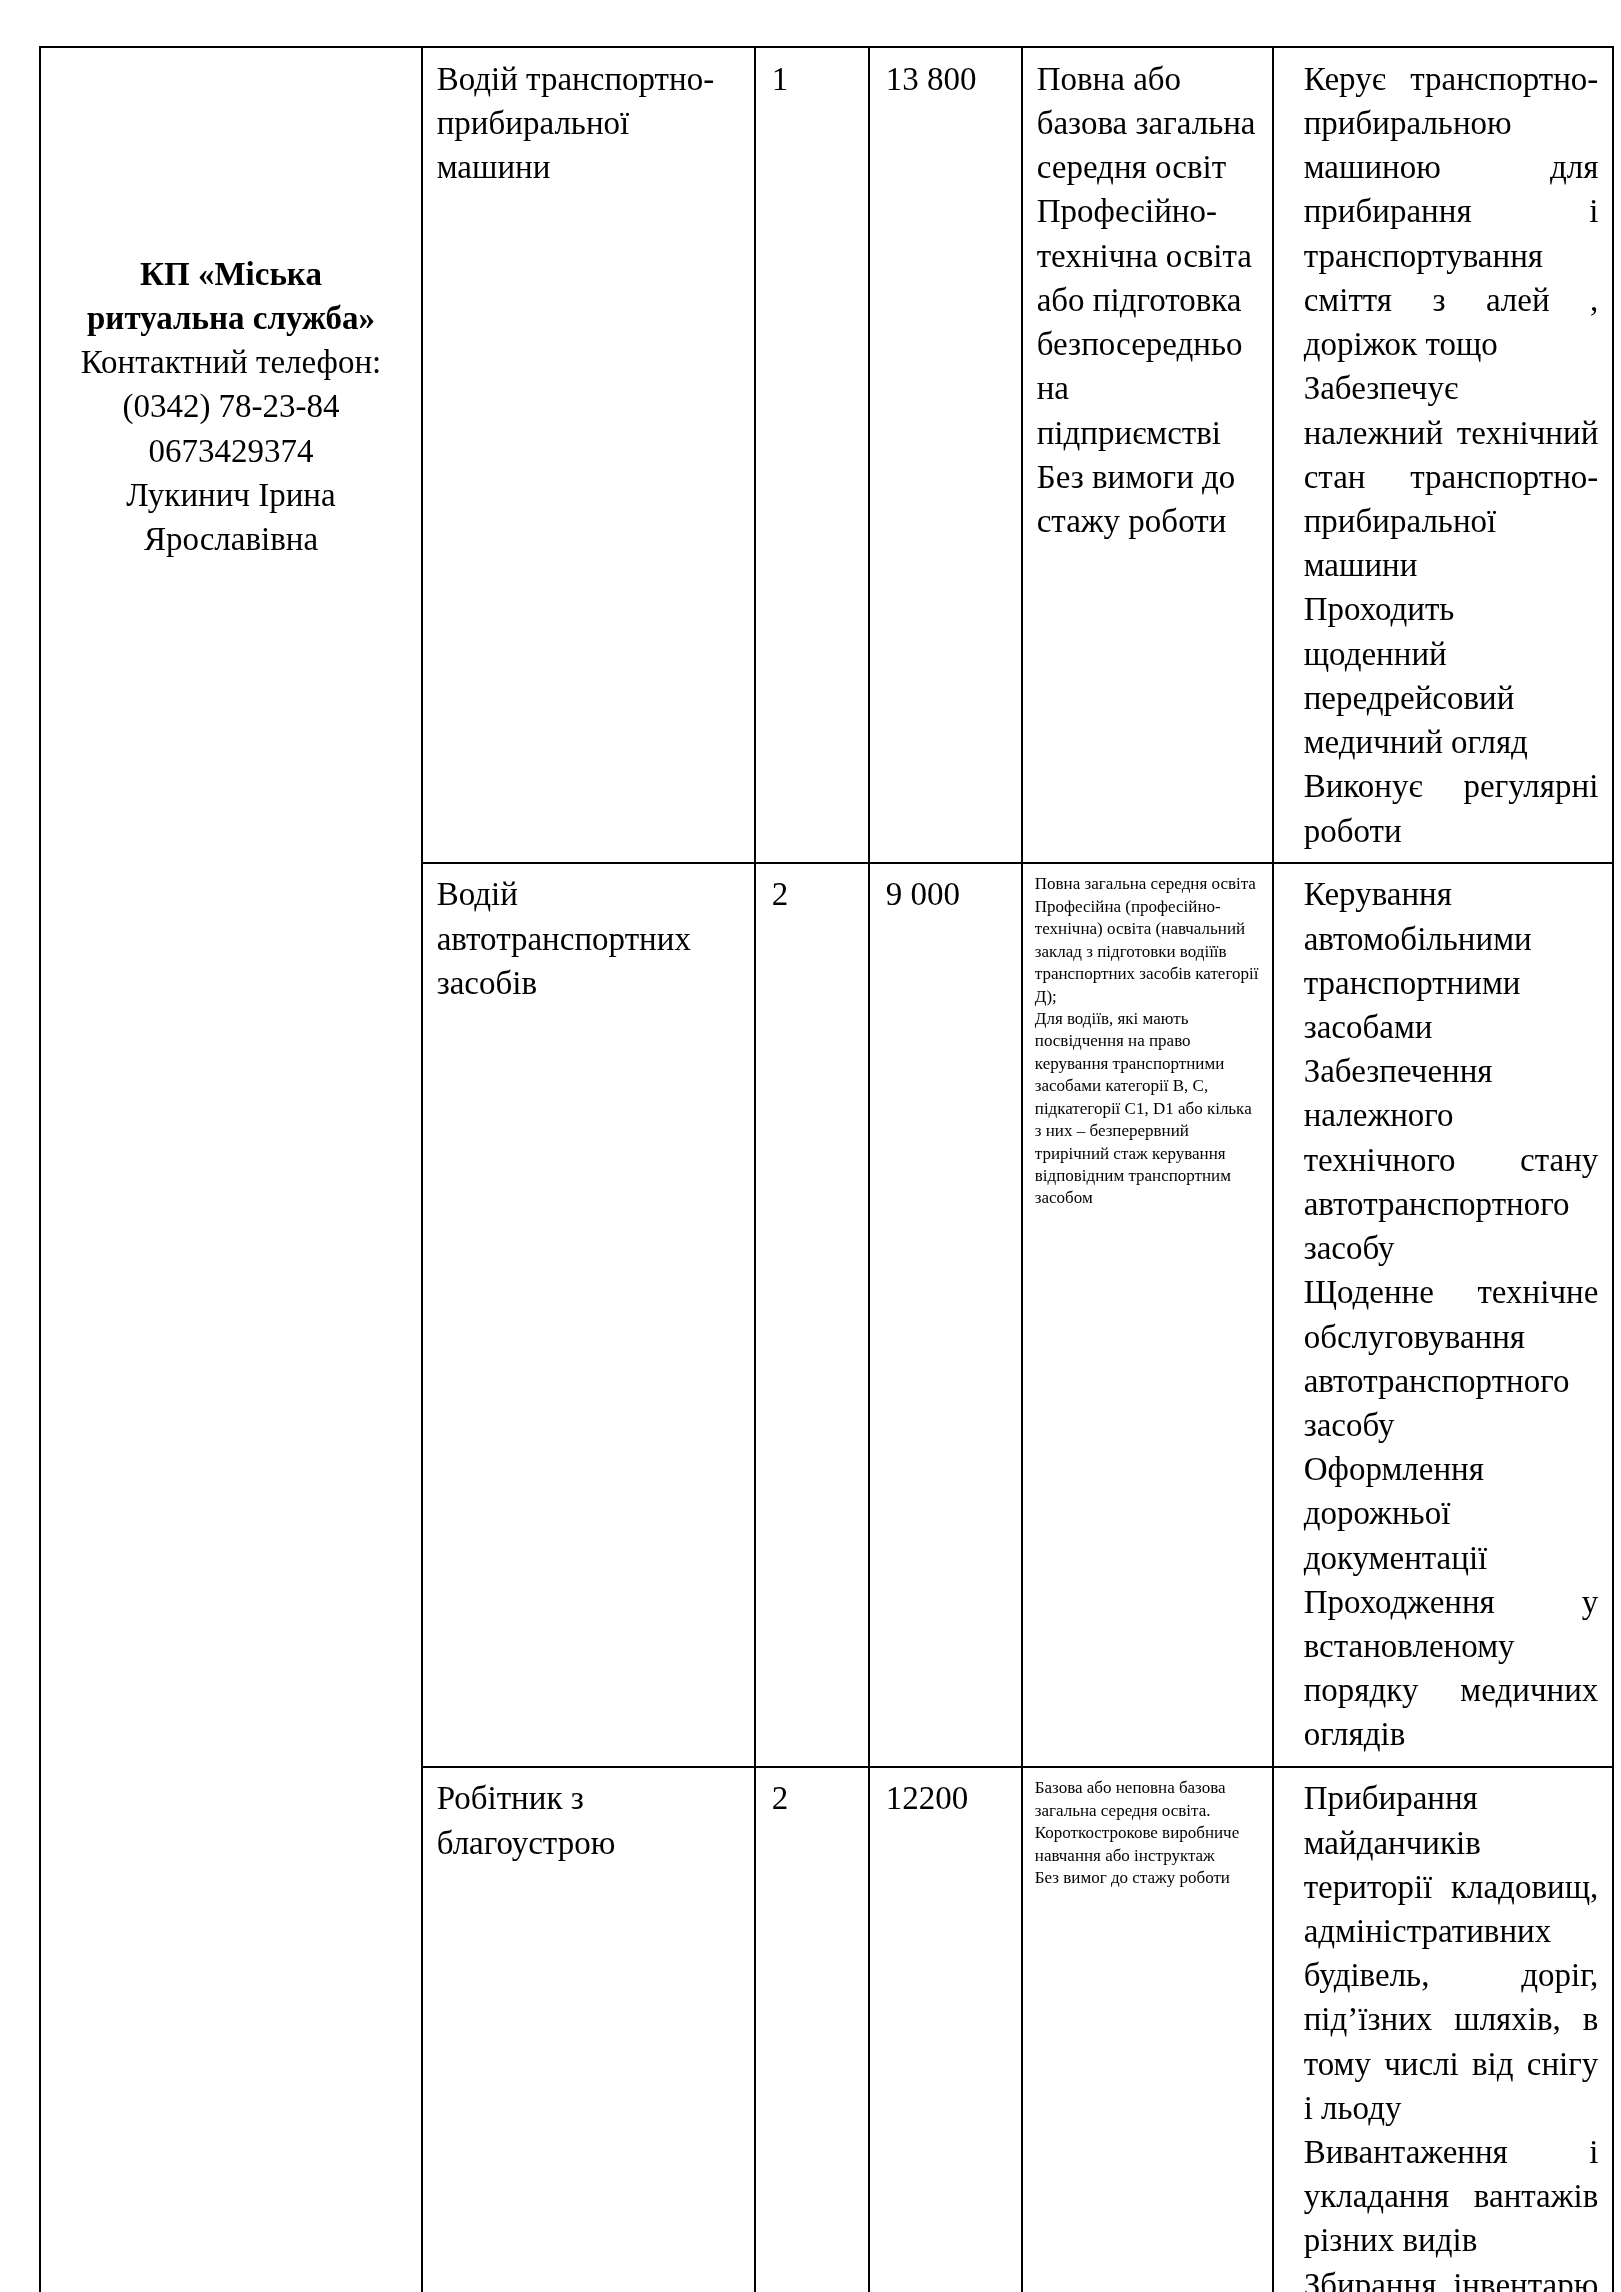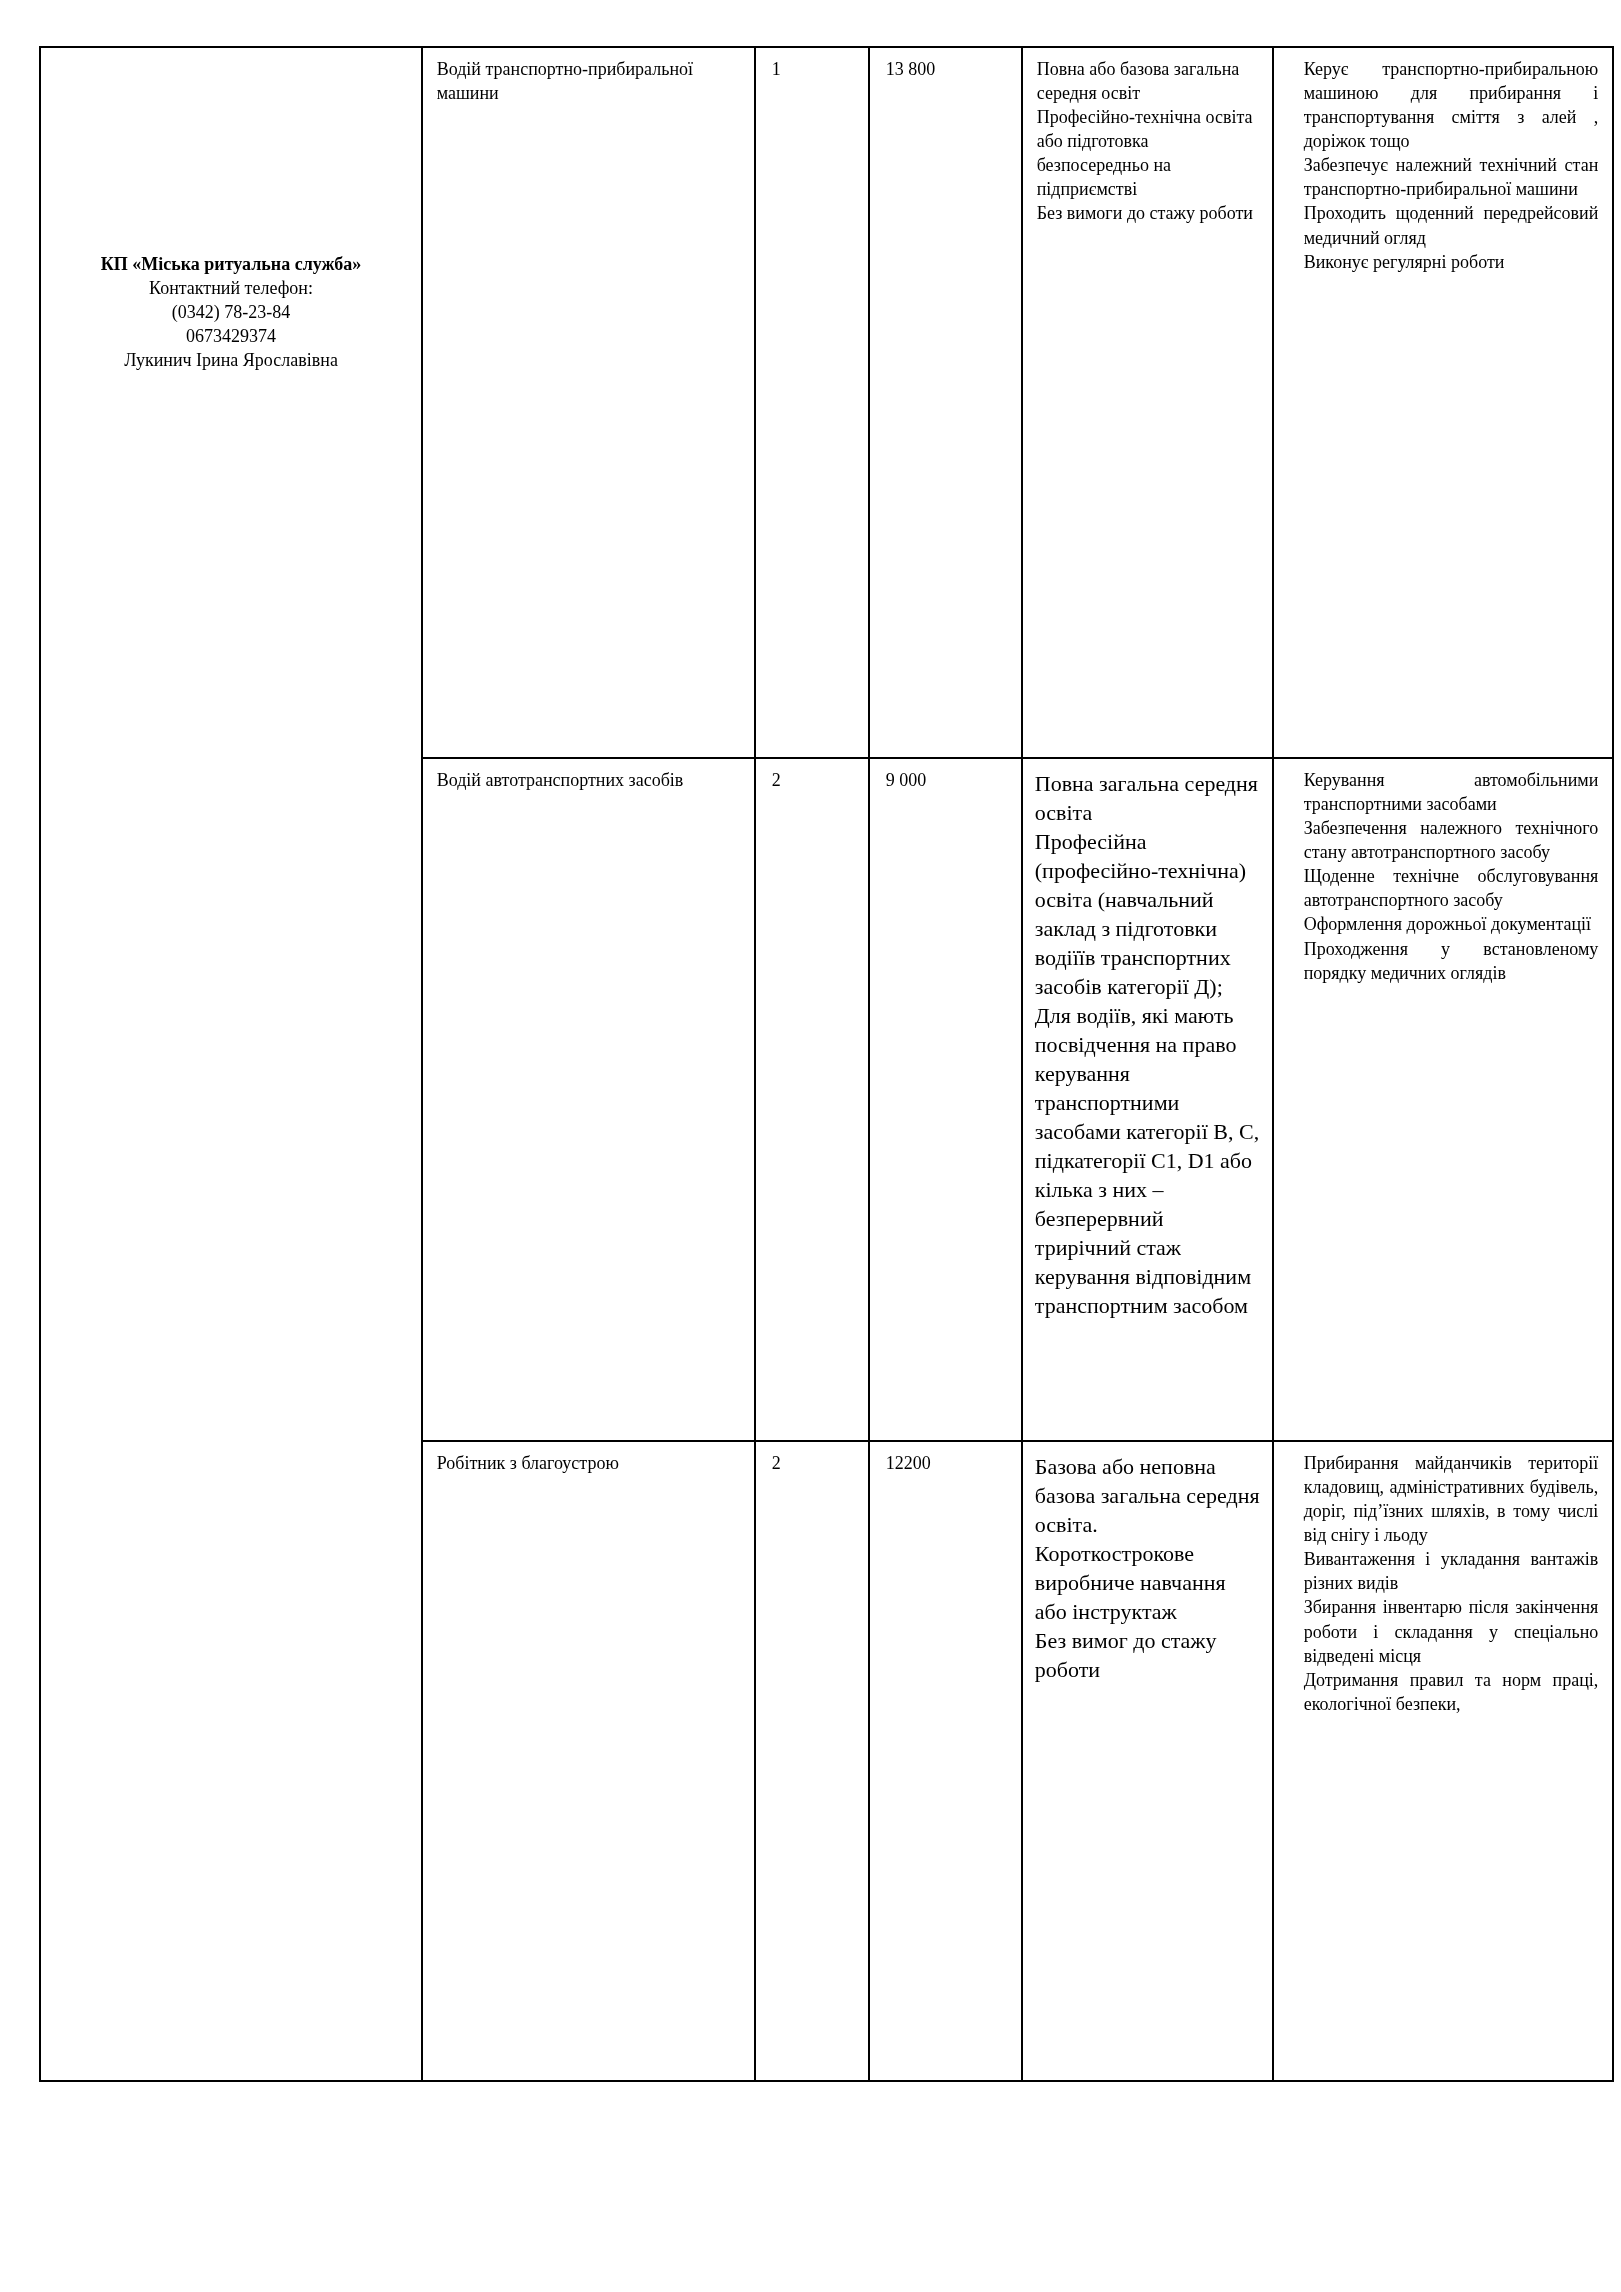--- a/index.html
+++ b/index.html
@@ -7,31 +7,31 @@
     width:1621px;height:2293px;background:#ffffff;position:relative;
     font-family:"Liberation Serif","DejaVu Serif",serif;color:#000;
     overflow:hidden;
   }
   table.vac{
     position:absolute;left:39px;top:46px;width:1573px;
     border-collapse:collapse;table-layout:fixed;
   }
   td{
     border:2px solid #000;vertical-align:top;box-sizing:border-box;
-    padding:8.8px 13.7px;font-size:18px;line-height:1.34;
+    padding:8.8px 13.7px;font-size:33px;line-height:1.34;
   }
   tr.thick-top td{border-top-width:2.9px;}
   td.company{
     border-top-width:2px;text-align:center;padding:7.8px 9.8px;
   }
   .company-inner{margin:196px auto 0 auto;width:323px;}
   .company-name{font-weight:bold;}
   .pre{white-space:pre-line;}
   .justify{text-align:justify;margin-left:16px;}
-  td.edu-small{font-size:22px;line-height:1.32;padding:9.8px 11.8px;}
+  td.edu-small{font-size:17px;line-height:1.32;padding:9.8px 11.8px;}
   td.num{padding-left:15.7px;}
 </style>
 </head>
 <body>
 
 <div class="page">
   <table class="vac">
     <colgroup>
       <col style="width:382px">
       <col style="width:333px">

